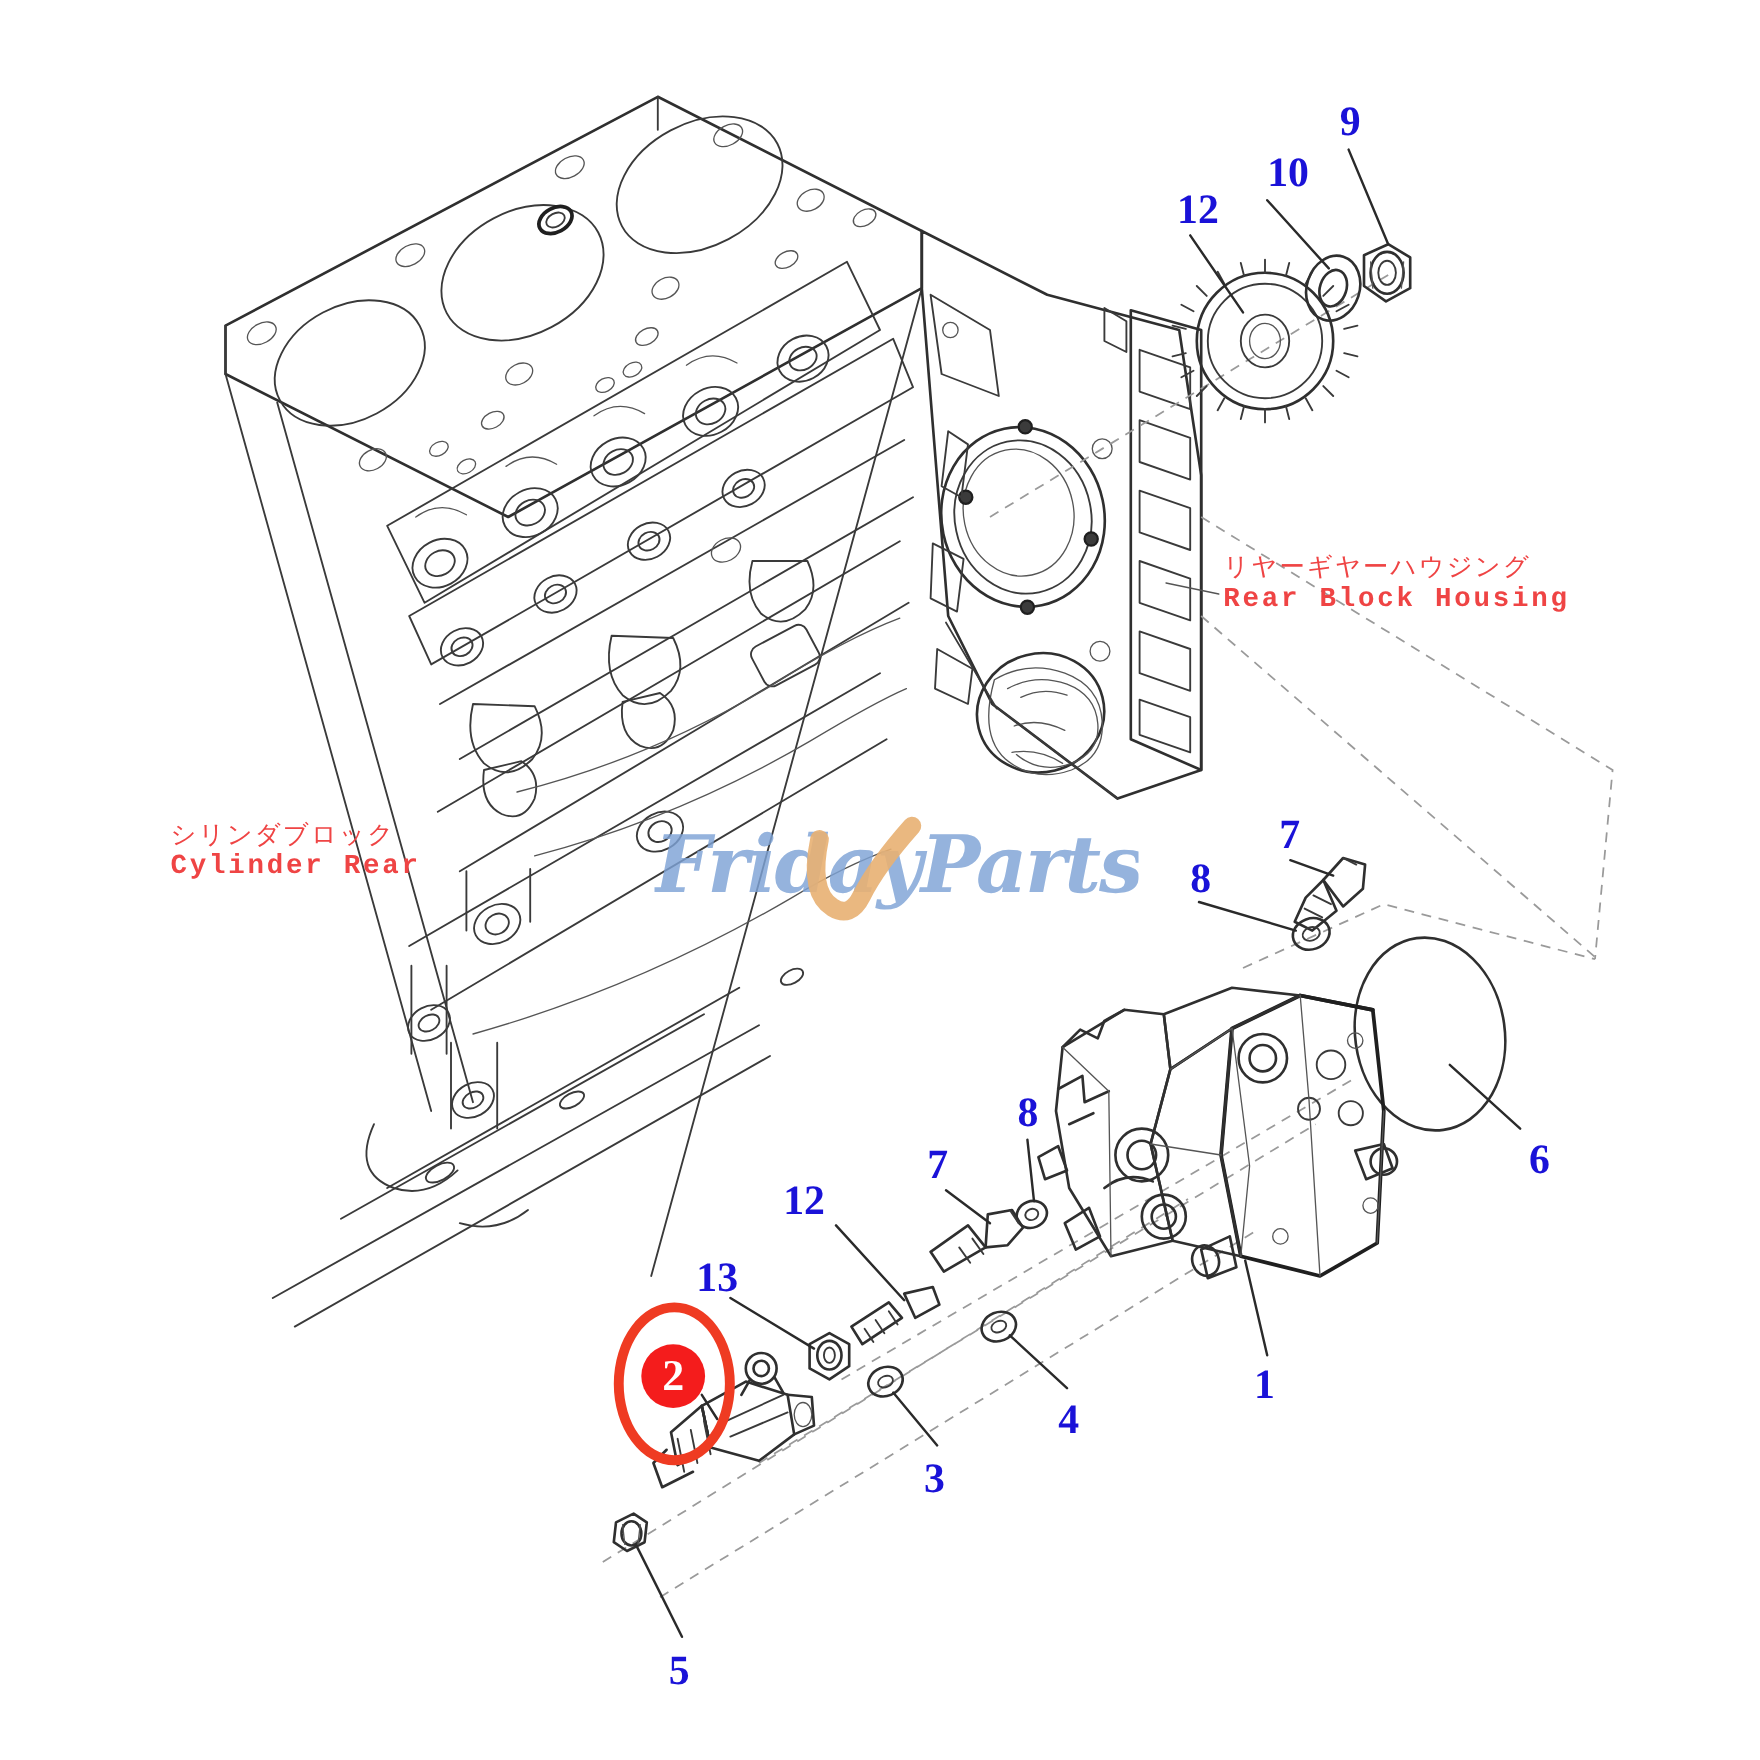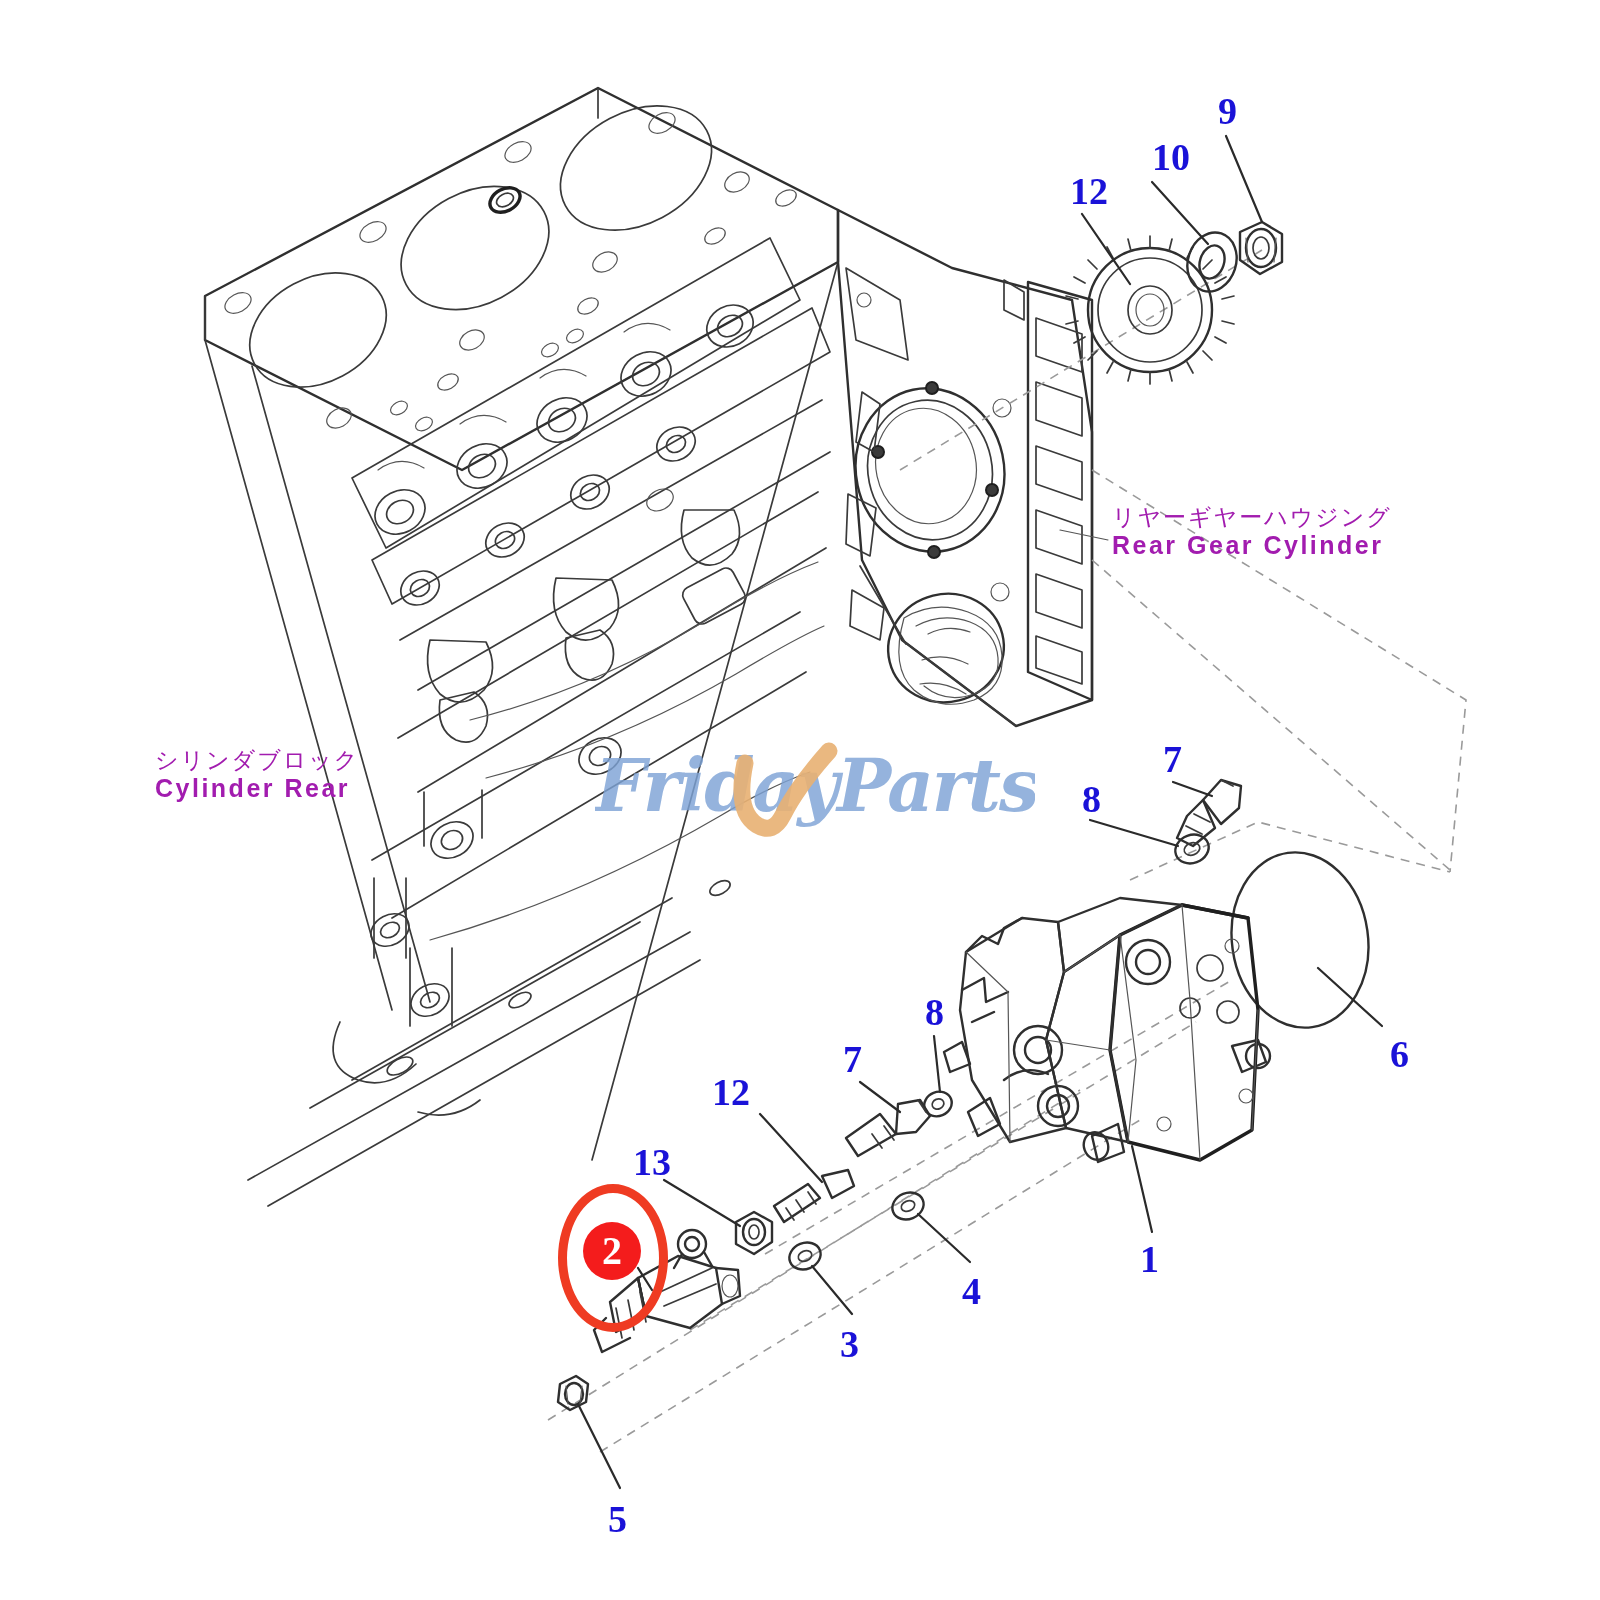--- a/index.html
+++ b/index.html
@@ -26,22 +26,22 @@
     color: #1a12d8;
     font-family: "Liberation Serif", serif;
     font-weight: bold;
     font-size: 38px;
     line-height: 1;
     letter-spacing: 0px;
     user-select: none;
   }
   .label-block {
     position: absolute;
-    color: #a21caf;
-    font-family: Liberation Sans, sans-serif;
+    color: #ef4444;
+    font-family: Liberation Mono, monospace;
     line-height: 1.12;
     white-space: nowrap;
   }
   .label-jp {
     font-size: 23px;
     letter-spacing: 2px;
     font-weight: 500;
   }
   .label-en {
     font-size: 25px;
@@ -504,21 +504,21 @@
     <path d="M150 28 q-10 48 12 62 q16 10 26 -10 q14 -28 46 -64" fill="none" stroke="#e8b072" stroke-width="17" stroke-linecap="round" opacity="0.9"></path>
   </svg>
 
   <div class="label-block" style="left:155px; top:748px;">
     <div class="label-jp">シリンダブロック</div>
     <div class="label-en">Cylinder Rear</div>
   </div>
 
   <div class="label-block" style="left:1112px; top:505px;">
     <div class="label-jp">リヤーギヤーハウジング</div>
-    <div class="label-en">Rear Gear Cylinder</div>
+    <div class="label-en">Rear Block Housing</div>
   </div>
 
   <div class="callout-num" style="left:1140px; top:1240px;">1</div>
   <div class="callout-num" style="left:840px;  top:1325px;">3</div>
   <div class="callout-num" style="left:962px;  top:1272px;">4</div>
   <div class="callout-num" style="left:608px;  top:1500px;">5</div>
   <div class="callout-num" style="left:1390px; top:1035px;">6</div>
   <div class="callout-num" style="left:1163px; top:740px;">7</div>
   <div class="callout-num" style="left:1082px; top:780px;">8</div>
   <div class="callout-num" style="left:843px;  top:1040px;">7</div>

